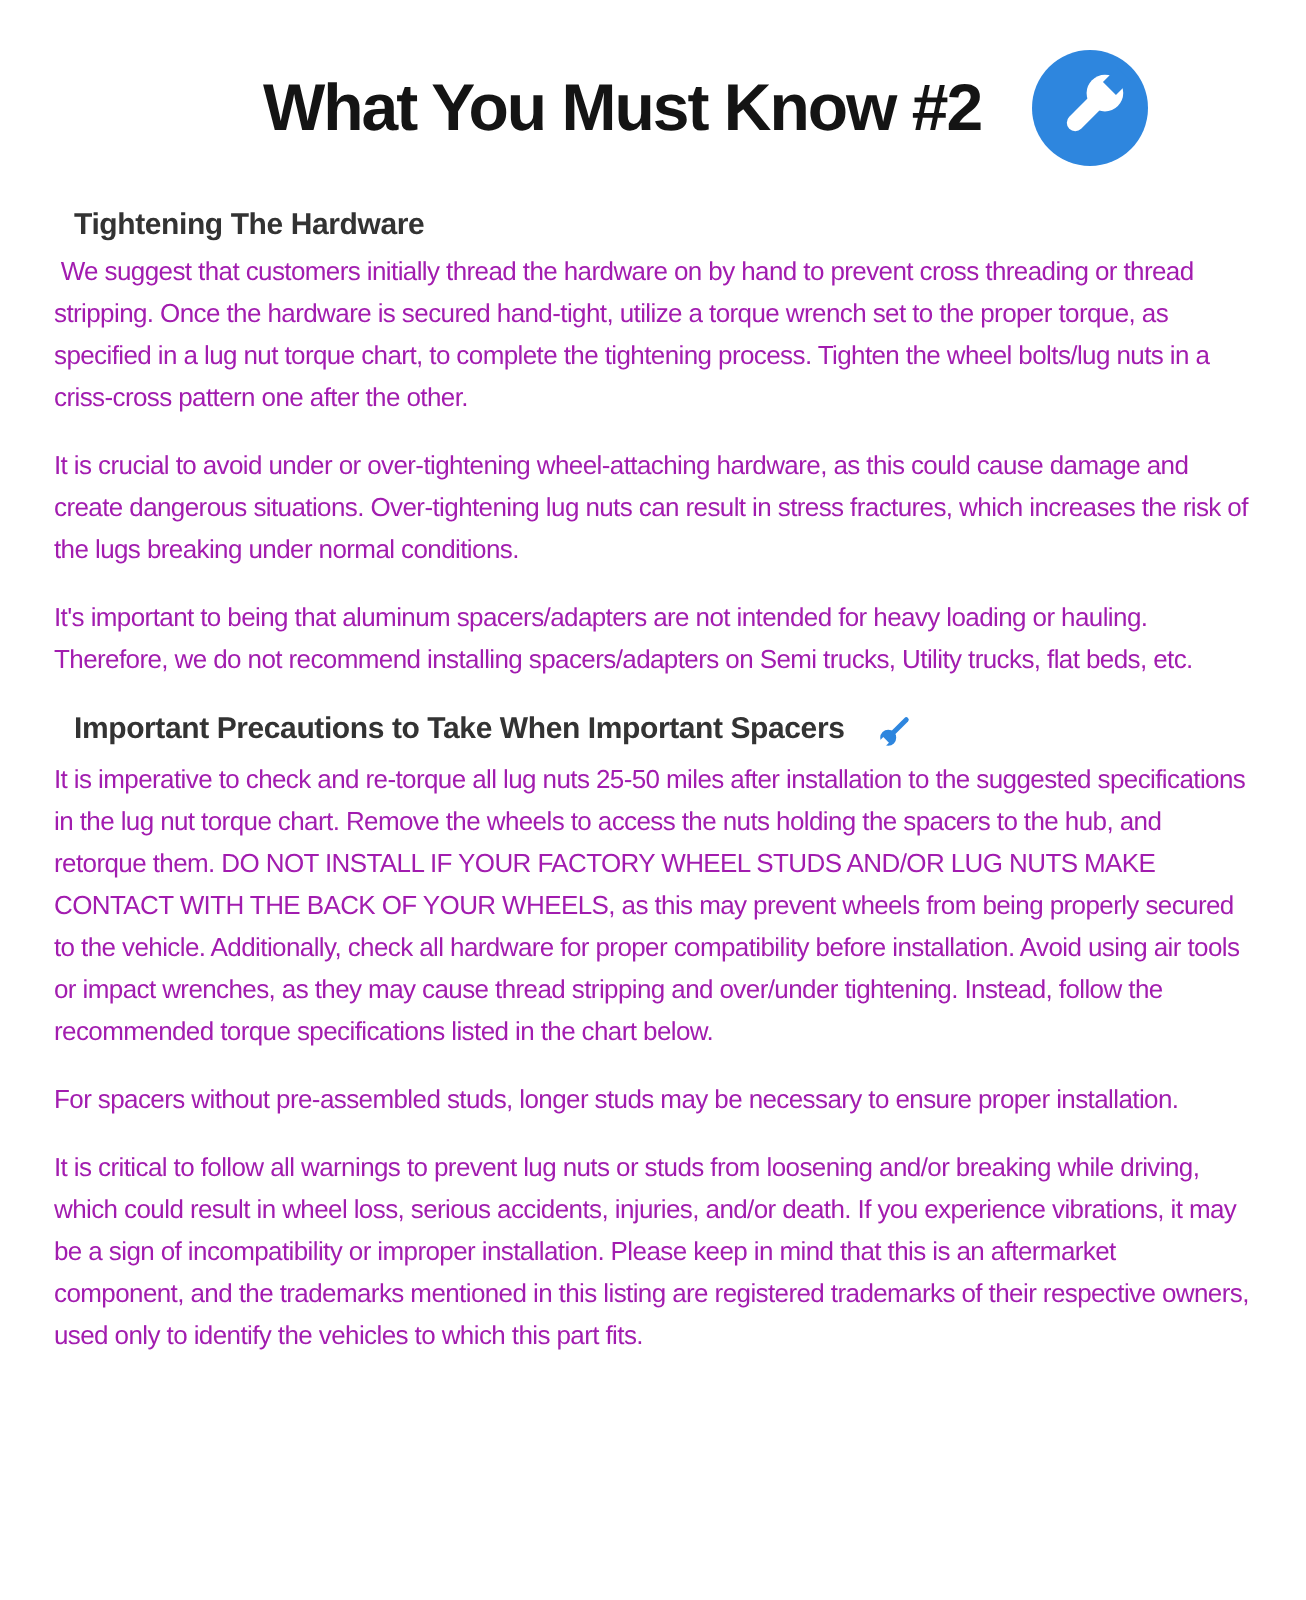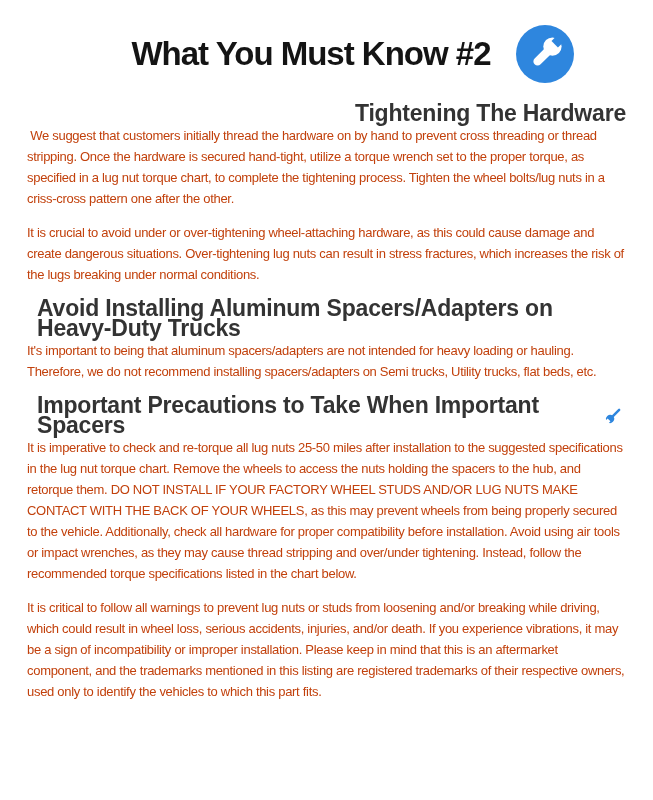--- a/index.html
+++ b/index.html
@@ -21,29 +21,29 @@
     color: #141414; margin: 12px; white-space: nowrap;
   }
   .badge {
     width: 58px; height: 58px; border-radius: 50%;
     background: #2e86de; flex: 0 0 auto;
     display: flex; align-items: center; justify-content: center;
   }
   .badge svg { width: 44px; height: 44px; }
 
   .section-heading {
-    font-size: 23px; font-weight: bold; color: #333333;
+    font-size: 15px; font-weight: bold; color: #333333;
     letter-spacing: -0.2px; line-height: 20px;
     margin: 2px 0 2px 10px;
-    display: flex; align-items: center; justify-content: flex-end;
+    display: flex; align-items: center;
   }
   .inline-icon { width: 24px; height: 24px; margin-left: 14px; flex: 0 0 auto; }
 
   .para {
-    font-size: 13px; line-height: 21px; color: #c2410c;
+    font-size: 13px; line-height: 21px; color: #a21caf;
     letter-spacing: -0.3px; margin: 0 0 13px 0;
     white-space: pre-wrap;
   }
 </style>
 </head>
 <body>
 
 <div class="page">
 
   <div class="header">
@@ -61,34 +61,32 @@
 
   <section>
     <h2 class="section-heading">
         <span>Tightening The Hardware</span>
       </h2>
     <p class="para"> We suggest that customers initially thread the hardware on by hand to prevent cross threading or thread stripping. Once the hardware is secured hand-tight, utilize a torque wrench set to the proper torque, as specified in a lug nut torque chart, to complete the tightening process. Tighten the wheel bolts/lug nuts in a criss-cross pattern one after the other.</p>
     <p class="para">It is crucial to avoid under or over-tightening wheel-attaching hardware, as this could cause damage and create dangerous situations. Over-tightening lug nuts can result in stress fractures, which increases the risk of the lugs breaking under normal conditions.</p>
   </section>
 
   <section>
-    <h2 class="section-heading">
-        <span>Avoid Installing Aluminum Spacers/Adapters on Heavy-Duty Trucks</span>
-      </h2>
     <p class="para">It's important to being that aluminum spacers/adapters are not intended for heavy loading or hauling. Therefore, we do not recommend installing spacers/adapters on Semi trucks, Utility trucks, flat beds, etc.</p>
   </section>
 
   <section>
     <h2 class="section-heading">
       <span>Important Precautions to Take When Important Spacers</span>
       <svg class="inline-icon" viewBox="0 0 48 48" aria-hidden="true">
         <g transform="rotate(225 24 24)">
           <circle cx="24" cy="13" r="8" fill="#2e86de"></circle>
           <rect x="20" y="0" width="8" height="10" fill="#ffffff"></rect>
           <rect x="21.5" y="15" width="5" height="26" rx="2.5" fill="#2e86de"></rect>
         </g>
       </svg>
     </h2>
     <p class="para">It is imperative to check and re-torque all lug nuts 25-50 miles after installation to the suggested specifications in the lug nut torque chart. Remove the wheels to access the nuts holding the spacers to the hub, and retorque them. DO NOT INSTALL IF YOUR FACTORY WHEEL STUDS AND/OR LUG NUTS MAKE CONTACT WITH THE BACK OF YOUR WHEELS, as this may prevent wheels from being properly secured to the vehicle. Additionally, check all hardware for proper compatibility before installation. Avoid using air tools or impact wrenches, as they may cause thread stripping and over/under tightening. Instead, follow the recommended torque specifications listed in the chart below.</p>
+    <p class="para">For spacers without pre-assembled studs, longer studs may be necessary to ensure proper installation.</p>
     <p class="para">It is critical to follow all warnings to prevent lug nuts or studs from loosening and/or breaking while driving, which could result in wheel loss, serious accidents, injuries, and/or death. If you experience vibrations, it may be a sign of incompatibility or improper installation. Please keep in mind that this is an aftermarket component, and the trademarks mentioned in this listing are registered trademarks of their respective owners, used only to identify the vehicles to which this part fits.</p>
   </section>
 
 </div>
 
 </body></html>

